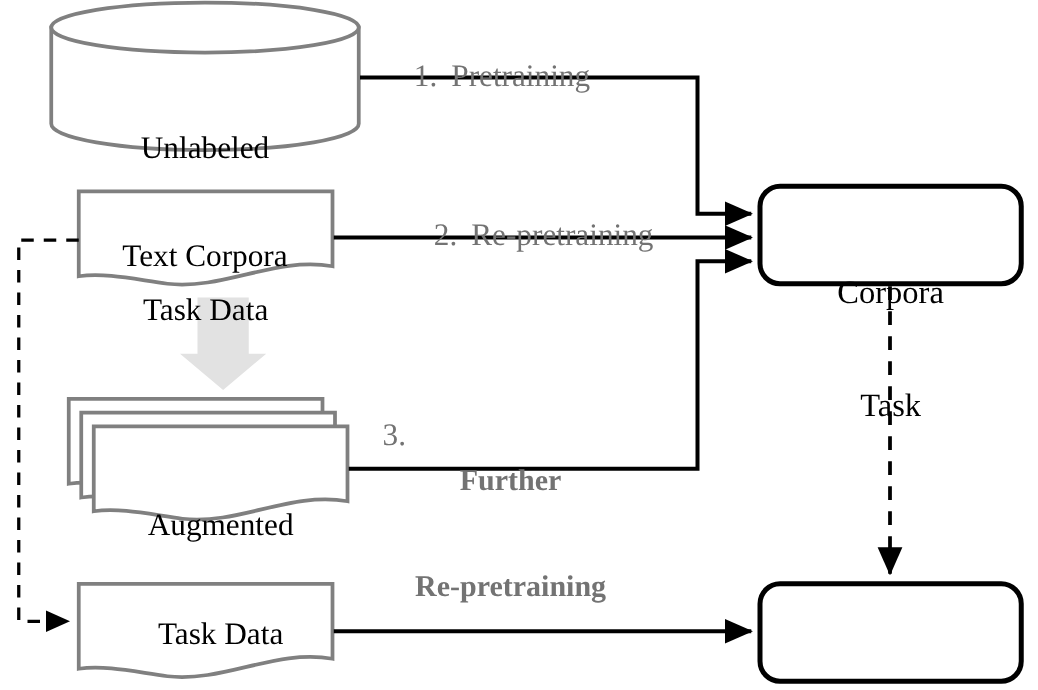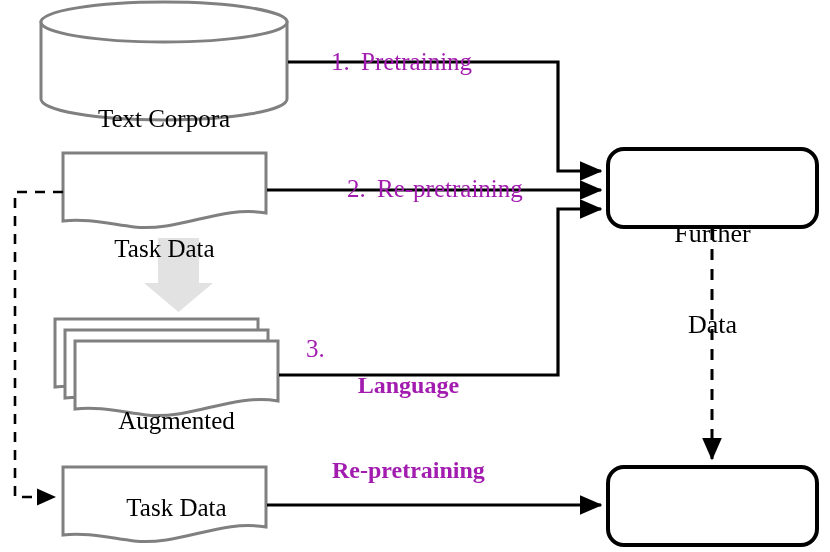--- a/index.html
+++ b/index.html
@@ -26,21 +26,21 @@
     position: absolute;
     text-align: center;
     color: #000000;
     font-family: "Liberation Serif", "DejaVu Serif", serif;
     line-height: 1.16;
     white-space: pre;
     pointer-events: none;
   }
   .step-label {
     position: absolute;
-    color: #a21caf;
+    color: #737373;
     font-family: "Liberation Serif", "DejaVu Serif", serif;
     white-space: pre;
   }
   .bold-serif {
     font-weight: bold;
   }
   .num-col {
     display: inline-block;
   }
 </style>
@@ -103,56 +103,57 @@
     <path d="M 279 375 L 558 375 L 558 209 L 601 209" fill="none" stroke="#000000" stroke-width="3.2" marker-end="url(#arrowSolid)"></path>
 
     <path d="M 267 505 L 601 505" fill="none" stroke="#000000" stroke-width="3.2" marker-end="url(#arrowSolid)"></path>
 
     <path d="M 712 229 L 712 459" fill="none" stroke="#000000" stroke-width="3" stroke-dasharray="11 9" marker-end="url(#arrowDashDown)"></path>
 
     <path d="M 63 192 L 15 192 L 15 497 L 55 497" fill="none" stroke="#000000" stroke-width="2.6" stroke-dasharray="10 8" marker-end="url(#arrowDash)"></path>
   </svg>
 
   <div class="node-label" style="left:41px; top:46px; width:246px; font-size:25px;">
+    <div>Unlabeled</div>
     <div>Text Corpora</div>
   </div>
 
   <div class="node-label" style="left:63px; top:176px; width:203px; font-size:25px;">
     <div>Task Data</div>
   </div>
 
 
   <div class="node-label" style="left:75px; top:348px; width:203px; font-size:25px;">
     <div>Augmented</div>
     <div>Task Data</div>
   </div>
 
   <div class="node-label" style="left:63px; top:490px; width:203px; font-size:25px;">
     <div>Task Data</div>
   </div>
 
   <div class="node-label" style="left:608px; top:159px; width:209px; font-size:26px;">
-    <div>Further</div>
-    <div>Data</div>
+    <div>Corpora</div>
+    <div>Task</div>
   </div>
 
   <div class="node-label" style="left:608px; top:491px; width:209px; font-size:26px;">
     <div>Classifier</div>
   </div>
 
   <div class="step-label" style="left:306px; top:20px; font-size:25px;">
     <span class="num-col" style="width:30px;">1.</span><span>Pretraining</span>
   </div>
 
   <div class="step-label" style="left:322px; top:147px; font-size:25px;">
     <span class="num-col" style="width:30px;">2.</span><span>Re-pretraining</span>
   </div>
 
   <div class="step-label" style="left:306px; top:314px; font-size:25px; display:flex; align-items:flex-start;">
     <span class="num-col" style="width:26px; padding-top:21px;">3.</span>
     <span class="bold-serif" style="display:block; text-align:center; line-height:1.18; font-size:24px;">
-      <span style="display:block;">Language</span>
+      <span style="display:block;">Further</span>
       <span style="display:block;">Re-pretraining</span>
     </span>
   </div>
 
 
 </div>
 
 </body></html>

